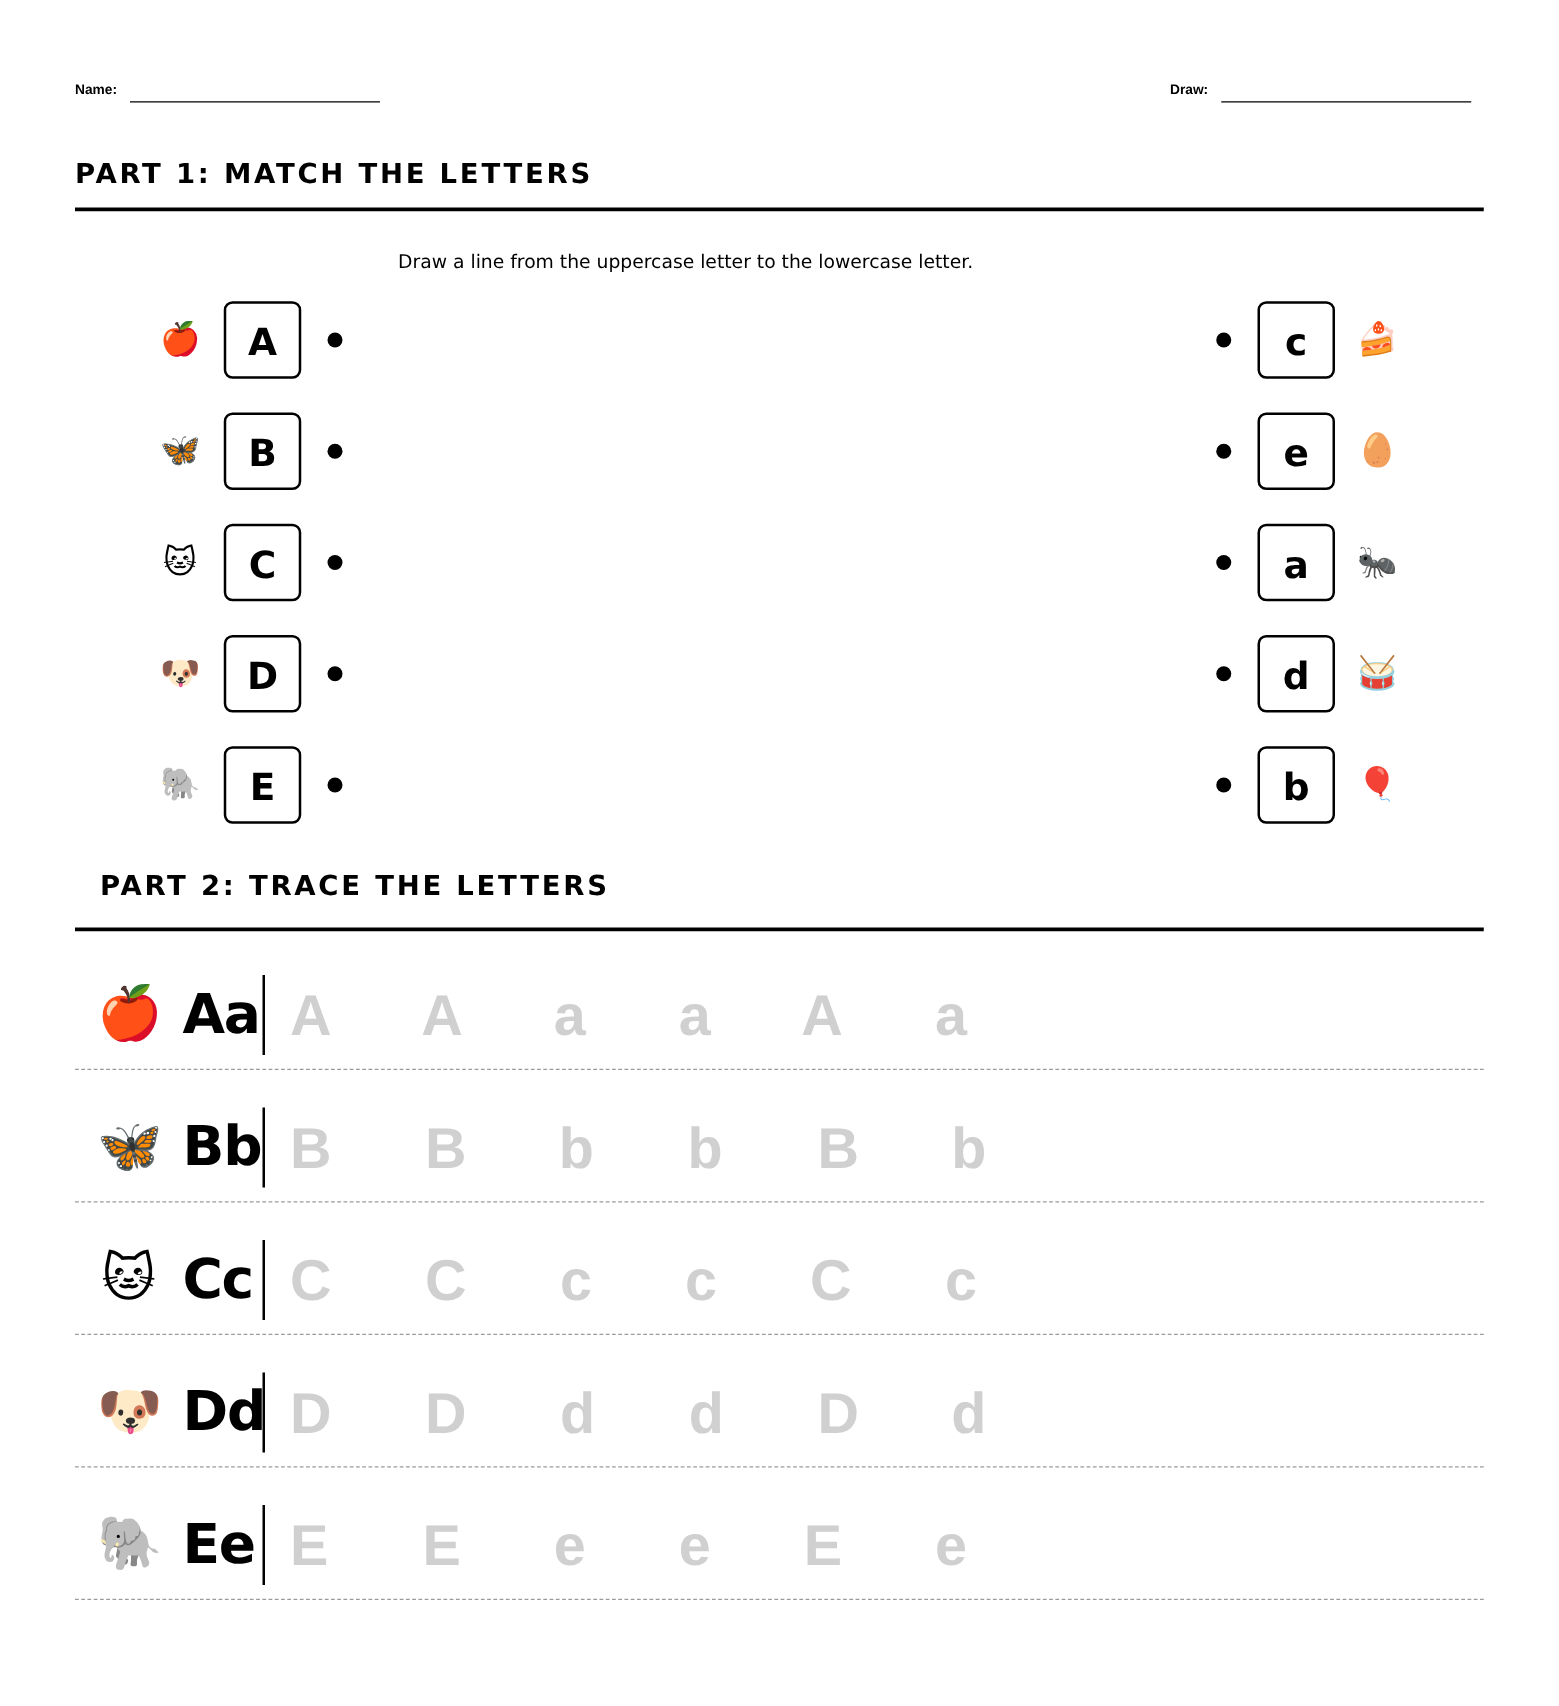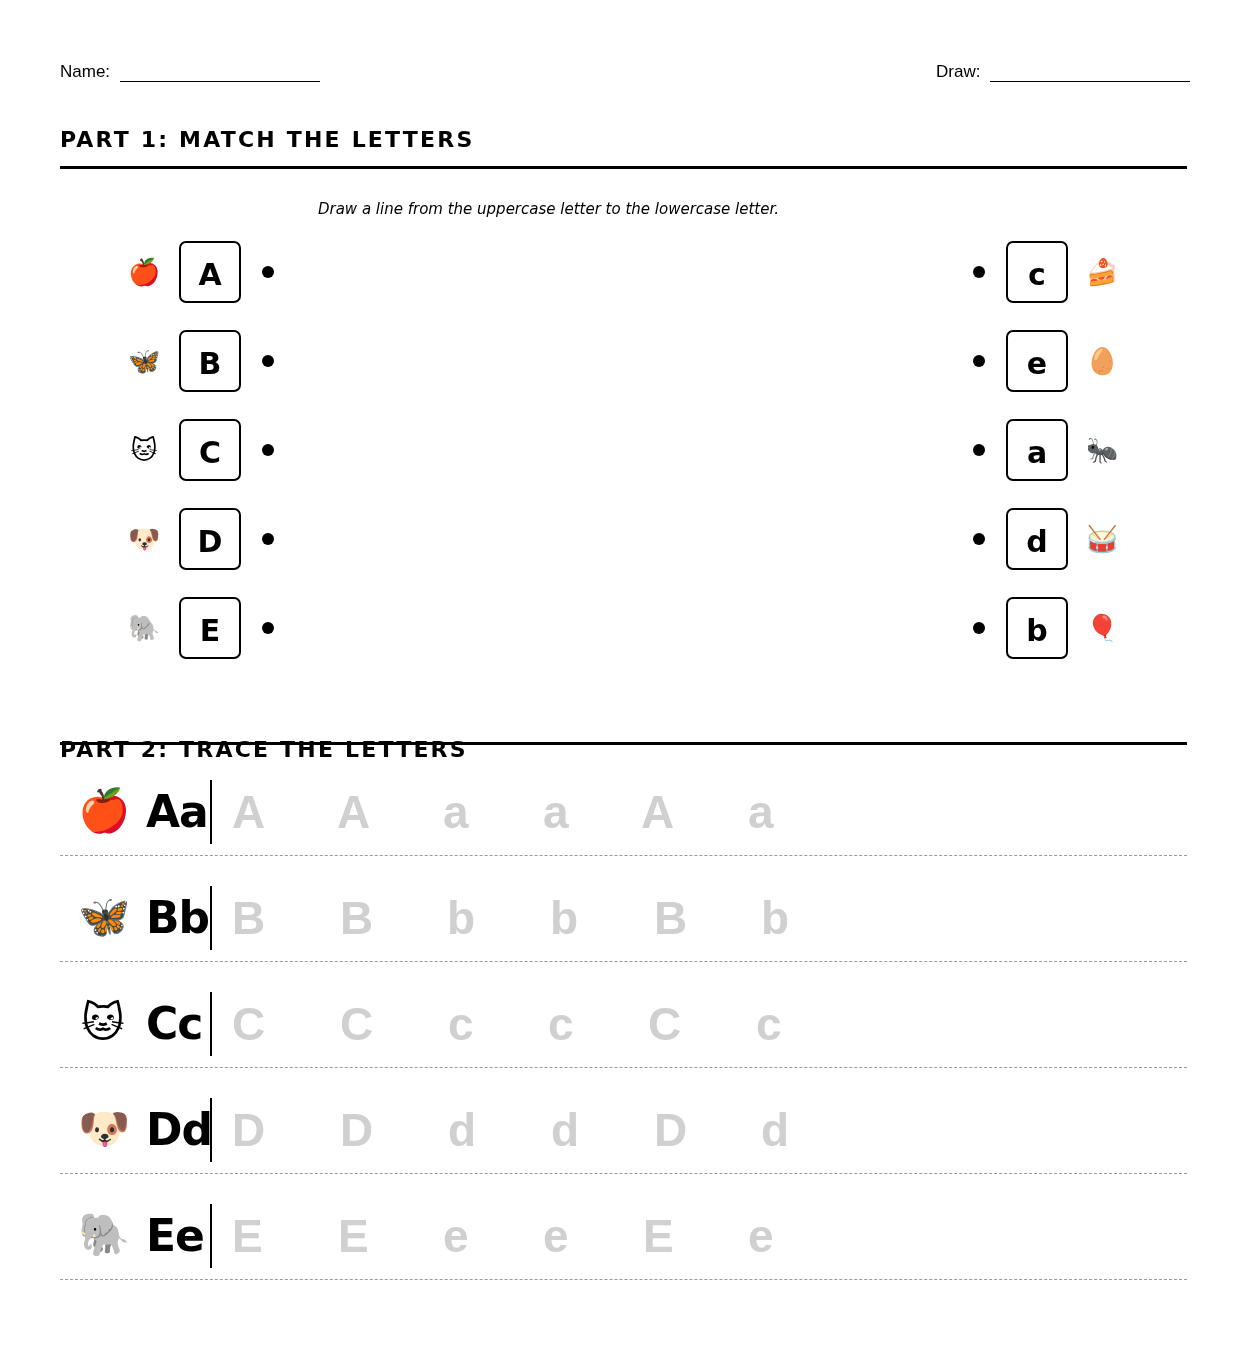--- a/index.html
+++ b/index.html
@@ -1,34 +1,34 @@
 <!DOCTYPE html>
 <html><head>
 <meta charset="utf-8">
 <style>
   * { box-sizing: border-box; margin: 0; padding: 0; }
   html, body { width: 1247px; height: 1365px; background: #ffffff; overflow: hidden; }
   body { position: relative; font-family: "DejaVu Sans", "Liberation Sans", sans-serif; color: #000; }
 
   .field { position: absolute; top: 62px; display: flex; align-items: flex-end; font-size: 16px; }
-  .field .label { font-family: "Liberation Sans", sans-serif; font-size: 17px; line-height: 20px; }
+  .field .label { font-family: "Liberation Sans", sans-serif; font-size: 11px; line-height: 20px; font-weight: bold; }
   .field .line { border-bottom: 1.5px solid #000; height: 16px; margin-left: 10px; }
   #name-field { left: 60px; }
   #name-field .line { width: 200px; }
   #date-field { left: 936px; }
   #date-field .line { width: 200px; }
 
   .section-title { position: absolute; left: 60px; font-family: "DejaVu Sans", sans-serif; font-weight: bold; font-size: 22px; letter-spacing: 2.2px; }
   .section-rule { position: absolute; left: 60px; width: 1127px; height: 3px; background: #000; }
   #part1-title { top: 127px; }
   #part1-rule { top: 166px; }
-  #part2-title { top: 737px; }
+  #part2-title { top: 697px; margin-left: 20px; }
   #part2-rule { top: 742px; }
 
-  .instruction { position: absolute; top: 200px; left: 0; width: 1097px; text-align: center; font-style: italic; font-size: 15px; font-family: "DejaVu Sans", sans-serif; }
+  .instruction { position: absolute; top: 200px; left: 0; width: 1097px; text-align: center; font-size: 15px; font-family: "DejaVu Sans", sans-serif; }
 
   .match-row { position: absolute; height: 62px; }
   .left-row { left: 120px; }
   .right-row { left: 960px; }
   .emoji-sm { position: absolute; top: 15px; width: 32px; height: 32px; font-size: 26px; line-height: 32px; text-align: center; }
   .letter-box { position: absolute; top: 0; width: 62px; height: 62px; border: 2px solid #000; border-radius: 7px; display: flex; align-items: center; justify-content: center; font-weight: bold; font-size: 30px; font-family: "DejaVu Sans", sans-serif; padding-top: 4px; }
   .dot { position: absolute; top: 25px; width: 12px; height: 12px; border-radius: 50%; background: #000; }
   .left-row .emoji-sm { left: 8px; }
   .left-row .letter-box { left: 59px; }
   .left-row .dot { left: 142px; }

